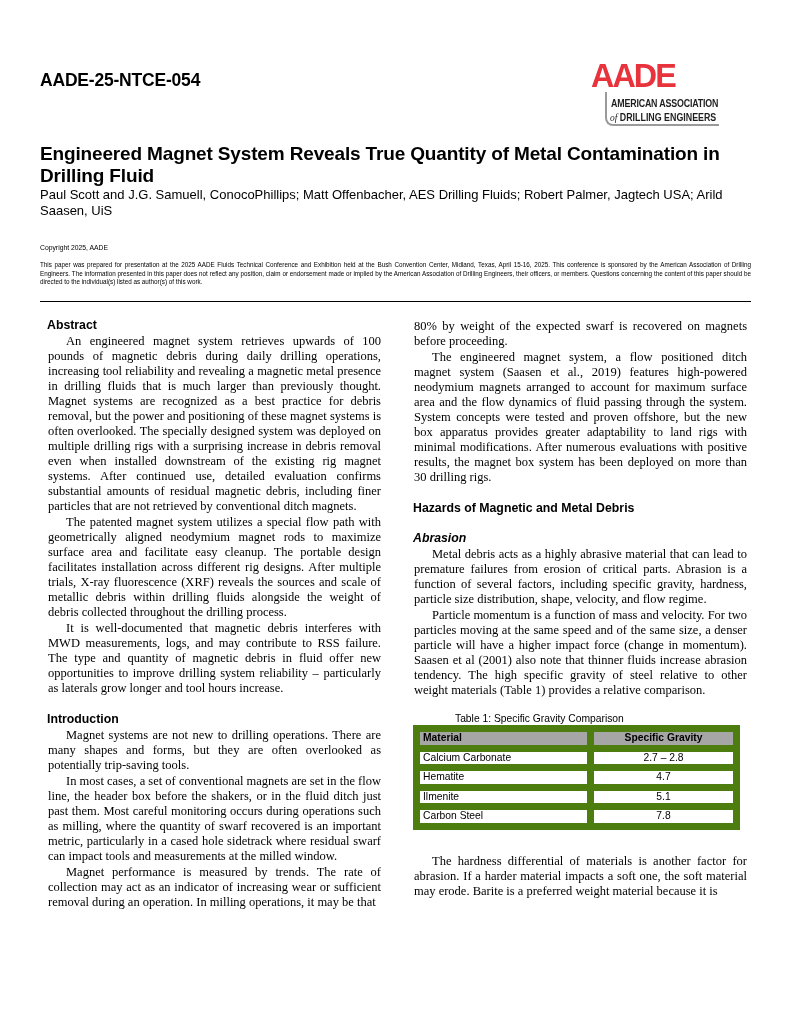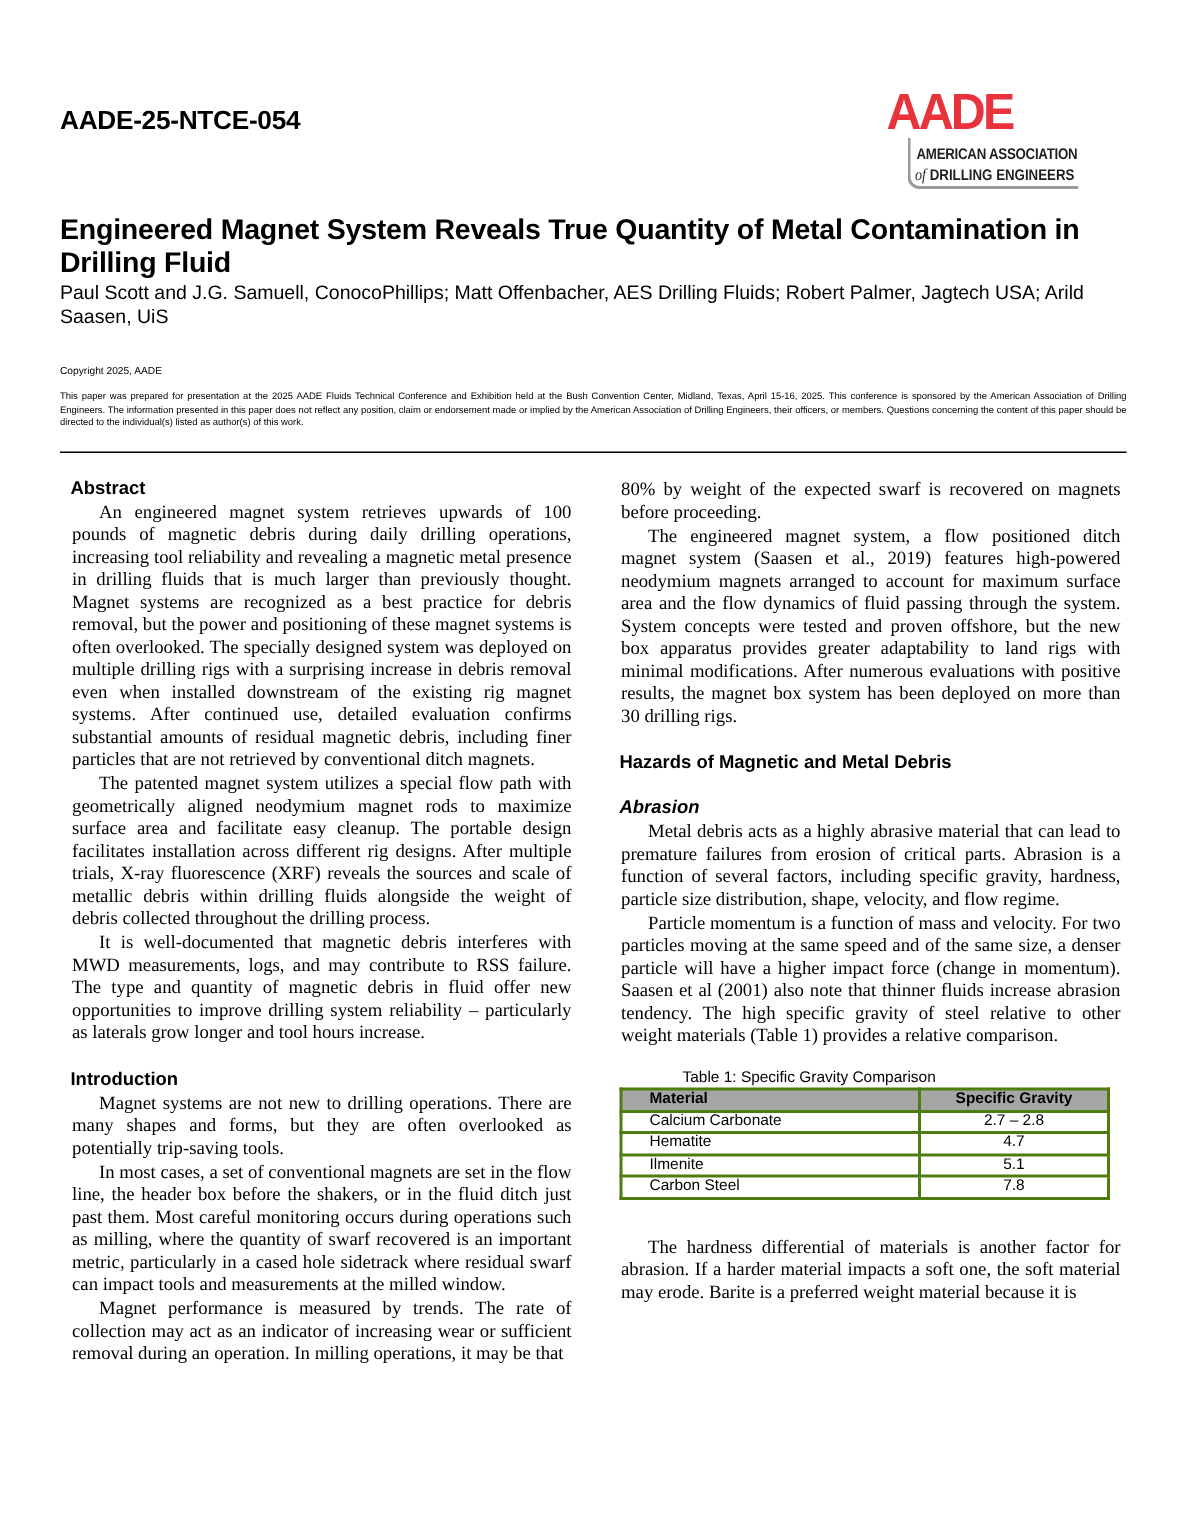--- a/index.html
+++ b/index.html
@@ -28,21 +28,21 @@
   .col-left { left: 47px; }
   .col-right { left: 413px; }
 
   h2.sec { font-family: "Liberation Sans", sans-serif; font-size: 12.3px; font-weight: bold; margin: 0; line-height: 15px; }
   h3.sub { font-family: "Liberation Sans", sans-serif; font-size: 12.3px; font-weight: bold; font-style: italic; margin: 0; line-height: 15px; }
   p.body { font-family: Liberation Serif, serif; font-size: 12.5px; line-height: 15px; margin: 1px; text-indent: 18px; text-align: justify; }
   .gap { height: 15px; }
 
   .tcap { font-family: "Liberation Sans", sans-serif; font-size: 10.3px; line-height: 12px; margin-top: 15px; margin-left: 42px; }
   table.sg { border-collapse: collapse; width: 327px; font-family: "Liberation Sans", sans-serif; font-size: 10.3px; }
-  table.sg th, table.sg td { border: 2px solid #4d7c0f; padding: 0 18px; line-height: 12.5px; height: 12.5px; }
+  table.sg th, table.sg td { border: 7px solid #4d7c0f; padding: 0 3px; line-height: 12.5px; height: 12.5px; }
   table.sg th { background: #a6a6a6; font-weight: bold; }
   table.sg th.mat, table.sg td.mat { text-align: left; width: 161px; }
   table.sg th.val, table.sg td.val { text-align: center; }
 </style>
 </head>
 <body>
 
 <div class="paper-id sans">AADE-25-NTCE-054</div>
 
 <div class="logo sans">

